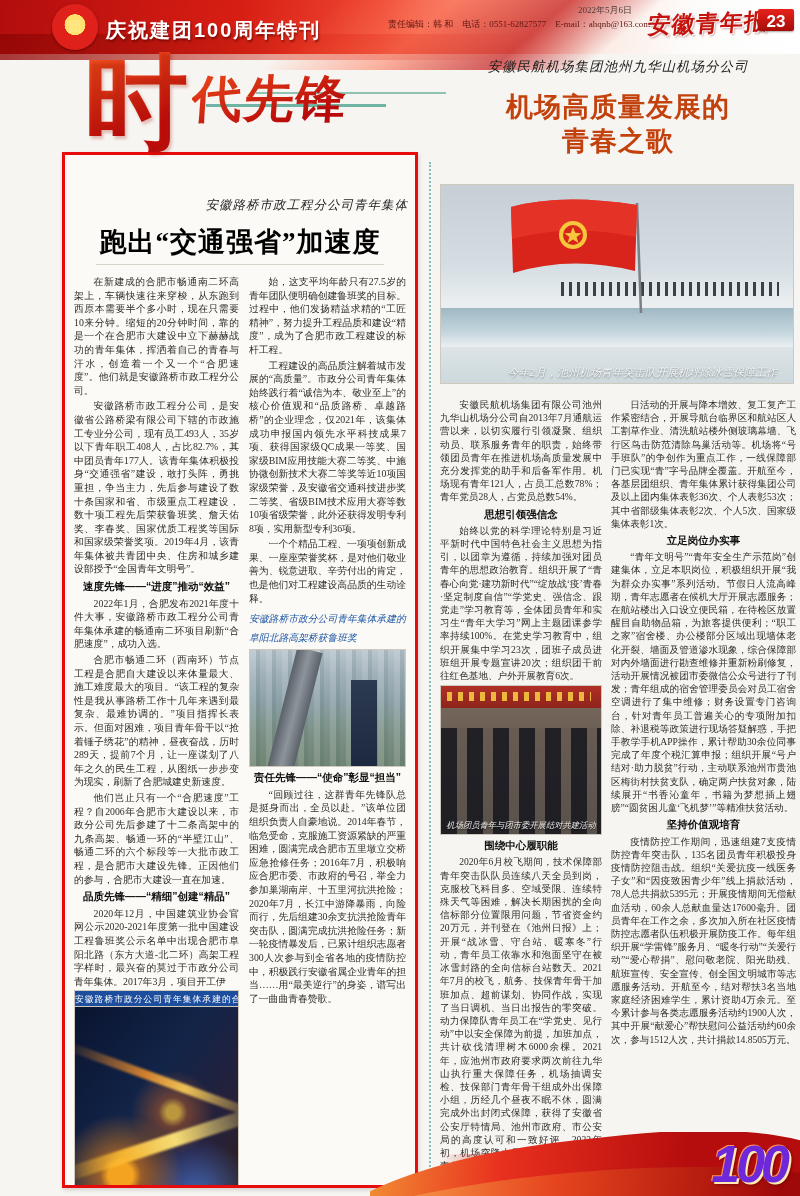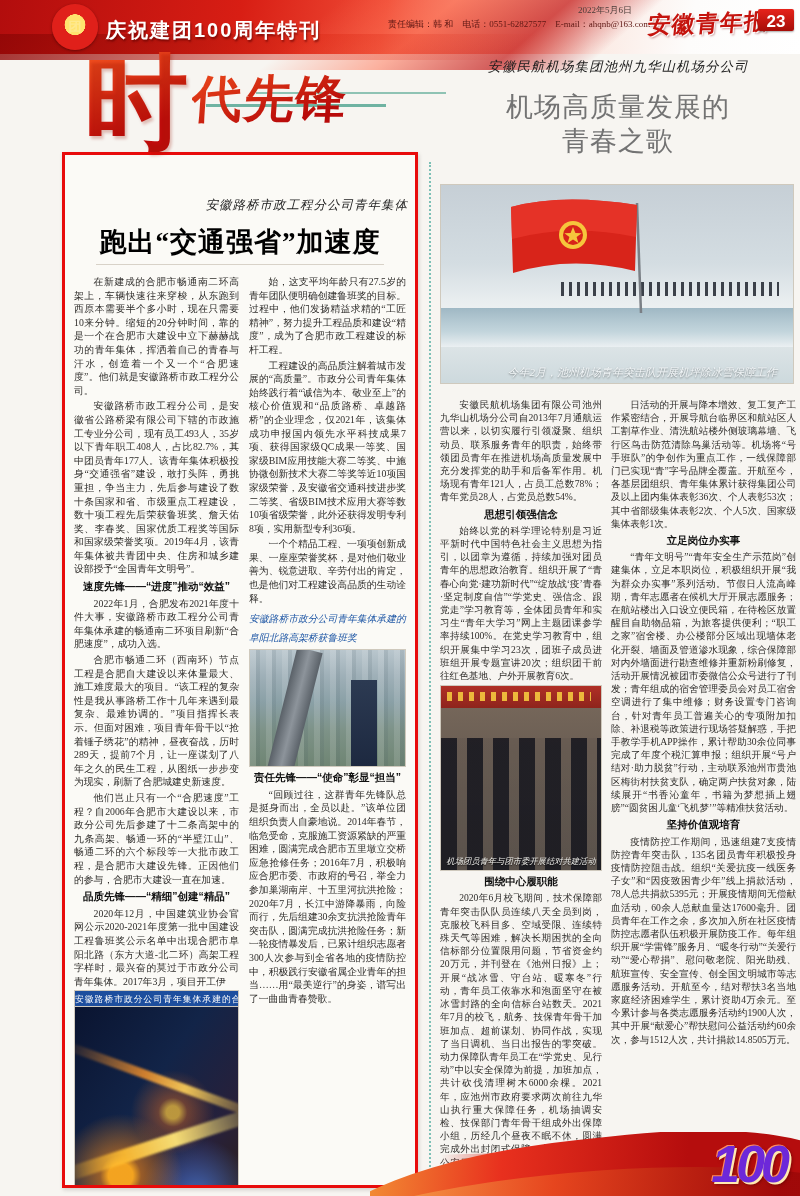--- a/index.html
+++ b/index.html
@@ -72,34 +72,34 @@
     background:linear-gradient(90deg, rgba(255,120,30,0), rgba(255,150,40,.8) 40%, rgba(255,210,90,.9) 60%, rgba(255,120,30,0)); filter:blur(1px); }
   .night-capbar { background:#1d4e9e; color:#fff; font-size:8.8px; text-align:center; line-height:16px; height:16px;
     letter-spacing:1px; border:1px solid #cfc9bd; border-bottom:none; white-space:nowrap; overflow:hidden; }
 
   
   .divider { position:absolute; left:429px; top:162px; height:1016px; border-left:2px dotted #7cc0b6; }
 
   
   .right-art { position:absolute; left:440px; top:58px; width:356px; }
   .ra-kicker { text-align:center; font-size:13.5px; font-style:italic; color:#1c1c1c; letter-spacing:1px; }
-  .ra-title { text-align:center; font-size:27px; font-weight:normal; color:#737373; line-height:34px; margin-top:14px; letter-spacing:1px; }
+  .ra-title { text-align:center; font-size:27px; font-weight:bold; color:#c2410c; line-height:34px; margin-top:14px; letter-spacing:1px; }
   .flag-photo { position:relative; margin-top:26px; width:354px; height:200px; border:1px solid #cfc9bd; overflow:hidden;
     background:linear-gradient(180deg,#c6cfd6 0%,#d4dde2 40%,#e8edef 58%,#f2f4f4 70%,#dfe6e8 78%,#cdd9dd 100%); }
   .flag-photo .ice { position:absolute; left:0; right:0; top:62%; height:20%;
     background:linear-gradient(180deg, rgba(140,170,185,.8), rgba(190,210,218,.9) 60%, rgba(235,240,242,1)); }
   .flag-photo .people { position:absolute; left:34%; top:49%; width:62%; height:14px;
     background:repeating-linear-gradient(90deg, rgba(30,35,45,.85) 0 3px, rgba(0,0,0,0) 3px 8px); filter:blur(.4px); }
   .flag-photo svg { position:absolute; left:0; top:0; }
   .flag-cap { position:absolute; right:16px; bottom:3px; color:#f2f6f8; font-size:11px; font-style:italic; text-shadow:0 1px 2px rgba(0,0,0,.45);text-align:center; }
   .ra-cols { display:flex; gap:9px; margin-top:14px; }
   .ra-colA { width:162px; } .ra-colB { width:185px; }
   .ra-colA, .ra-colB { font-size:9.6px; line-height:13.2px; color:#2e2c2a; text-align:justify; }
   .ra-cols p { text-indent:2em; margin-bottom:2px; }
-  .group-photo { position:relative; width:100%; height:186px; margin:3px 0; border:1px solid #cfc9bd; overflow:hidden;
+  .group-photo { position:relative; width:100%; height:150px; margin:3px 0; border:1px solid #cfc9bd; overflow:hidden;
     background:linear-gradient(180deg,#7a6a5c 0%,#6d6055 30%,#57504a 100%); }
   .group-photo .banner-strip { position:absolute; left:0; top:0; width:100%; height:22px;
     background:linear-gradient(180deg,#b03026,#8e241c); }
   .group-photo .banner-strip i { position:absolute; left:6px; top:6px; width:90%; height:9px;
     background:repeating-linear-gradient(90deg,#f5c83e 0 5px, rgba(0,0,0,0) 5px 11px); opacity:.9; }
   .group-photo .figures { position:absolute; left:0; bottom:0; width:100%; height:72%;
     background:repeating-linear-gradient(90deg, rgba(25,25,32,.9) 0 16px, rgba(95,85,78,.35) 16px 26px); filter:blur(.5px); }
   .group-photo .ovl-cap { position:absolute; left:0; right:0; bottom:2px; color:#f0f0ec; font-size:8.3px; text-align:center;
     text-shadow:0 1px 1px rgba(0,0,0,.7); font-style:italic; }
 

